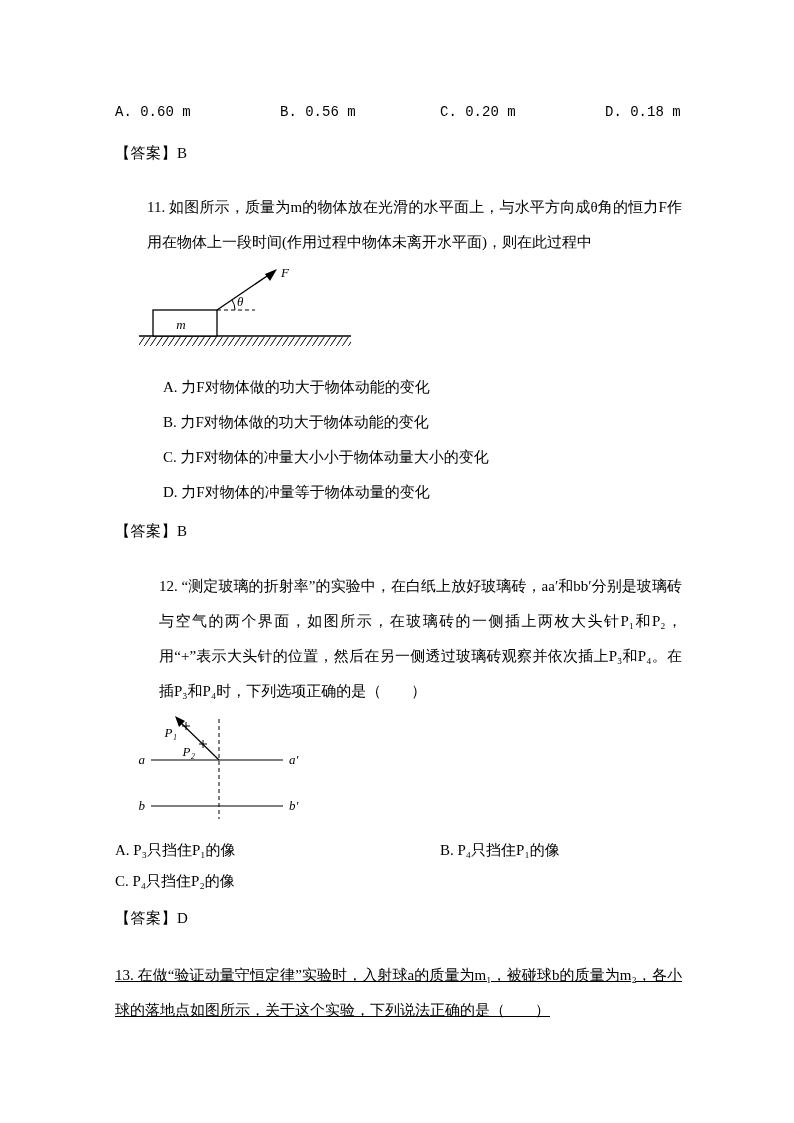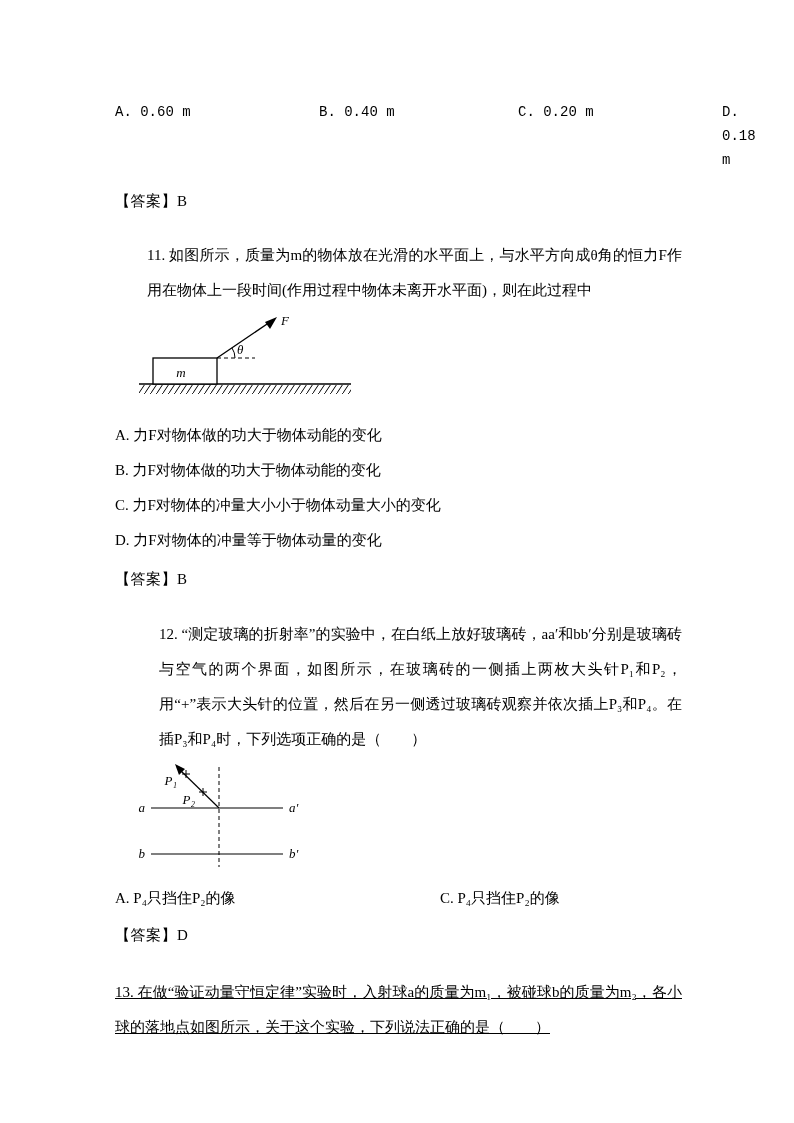--- a/index.html
+++ b/index.html
@@ -14,56 +14,55 @@
     font-size: 15px;
     padding: 100px 112px 0 115px;
     overflow: hidden;
   }
   .opt-row4 {
     display: grid;
     grid-template-columns: 165px 160px 165px 1fr;
     line-height: 24px;
     font-family: "Liberation Mono", "DejaVu Sans Mono", monospace;
     font-size: 14px;
-    gap: 39px;
   }
   .answer {
     line-height: 24px;
     margin-top: 17px;
     letter-spacing: 0.5px;
   }
   .stem {
     line-height: 35px;
     text-align: justify;
   }
   .q11-stem { margin-top: 25px; margin-left: 32px; }
   .q12-stem { margin-top: 25px; margin-left: 44px; }
   .q13-stem { margin-top: 27px; text-decoration: underline; }
   .figure-wrap { margin: 4px 0 6px 18px; }
   .optline { line-height: 35px; }
-  .opts-block { margin-top: 10px; }
+  .opts-block { margin-top: 10px; margin-left: 48px; }
   .opts-grid2 {
     display: grid;
     grid-template-columns: 325px 1fr;
     line-height: 31px;
     margin-top: 4px;
   }
   .answer2 { margin-top: 8px; line-height: 26px; letter-spacing: 0.5px; }
   svg text {
     font-family: "Liberation Serif", "DejaVu Serif", serif;
     font-size: 13px;
   }
   svg text.var { font-style: italic; }
 </style>
 </head>
 <body class="page">
 
 <div class="opt-row4">
   <span>A. 0.60 m</span>
-  <span>B. 0.40 m</span>
+  <span>B. 0.56 m</span>
   <span>C. 0.20 m</span>
   <span>D. 0.18 m</span>
 </div>
 <p class="answer">【答案】B</p>
 
 <section>
   <p class="stem q11-stem">11. 如图所示，质量为m的物体放在光滑的水平面上，与水平方向成θ角的恒力F作用在物体上一段时间(作用过程中物体未离开水平面)，则在此过程中</p>
 
   <div class="figure-wrap">
     <svg width="230" height="92" viewBox="0 0 230 92">
@@ -125,21 +124,22 @@
       <g stroke="#000" stroke-width="1">
         <line x1="66" y1="31" x2="74" y2="31"></line>
         <line x1="70" y1="27" x2="70" y2="35"></line>
       </g>
       <text class="var" x="44" y="24" text-anchor="end">P₁</text>
       <text class="var" x="62" y="43" text-anchor="end">P₂</text>
     </svg>
   </div>
 
   <div class="opts-grid2">
-    <span>A. P₄只挡住P₂的像</span>
+    <span>A. P₃只挡住P₁的像</span>
+    <span>B. P₄只挡住P₁的像</span>
     <span>C. P₄只挡住P₂的像</span>
   </div>
   <p class="answer2">【答案】D</p>
 </section>
 
 <section>
   <p class="stem q13-stem">13. 在做“验证动量守恒定律”实验时，入射球a的质量为m₁，被碰球b的质量为m₂，各小球的落地点如图所示，关于这个实验，下列说法正确的是（　　）</p>
 </section>
 
 </body></html>

